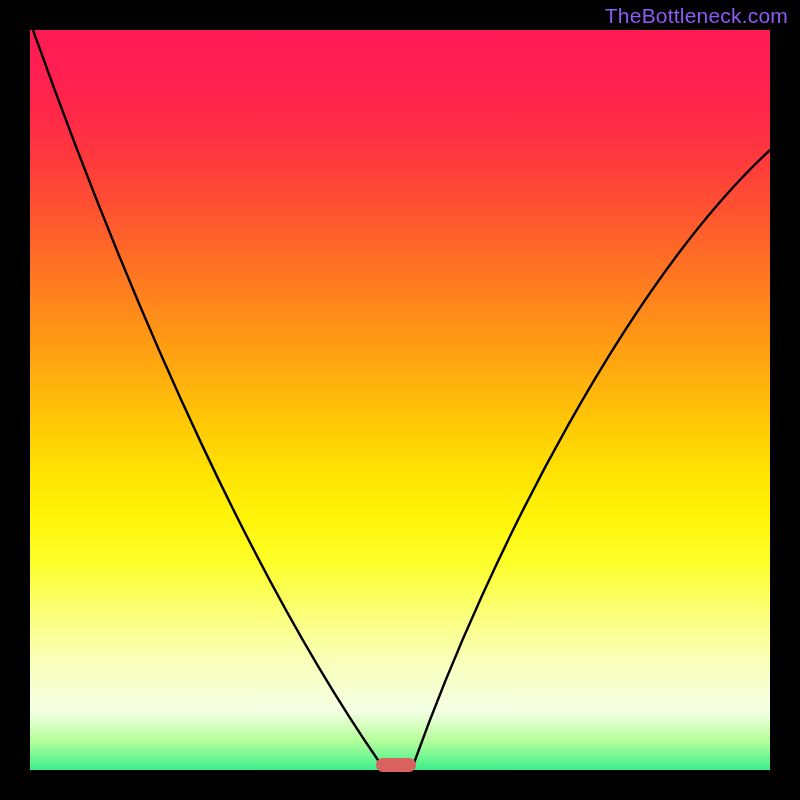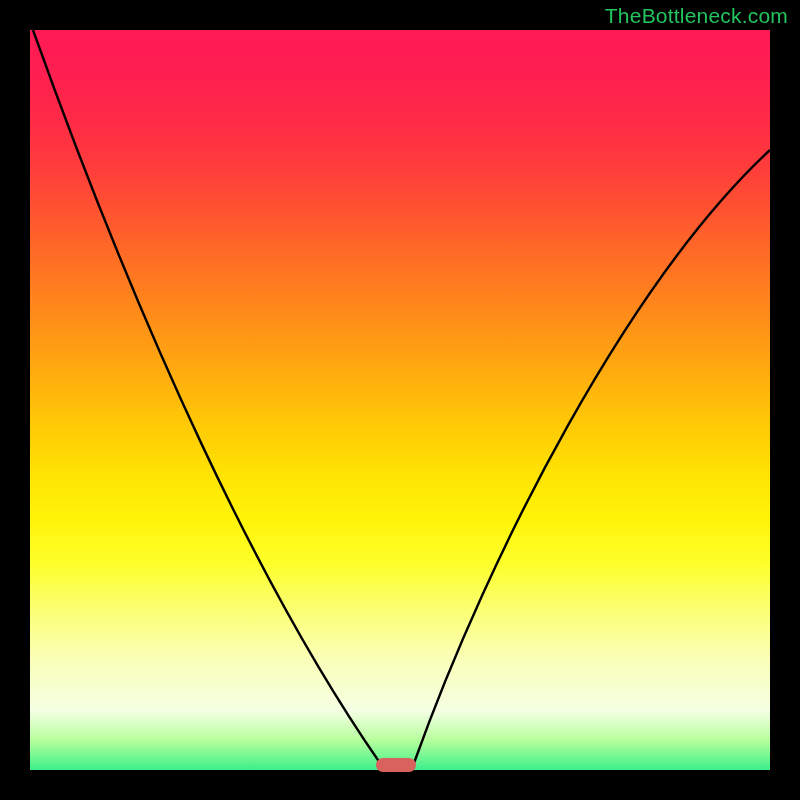--- a/index.html
+++ b/index.html
@@ -20,21 +20,21 @@
   #ffe303 60%,
   #fff408 66%,
   #fdff2a 72%,
   #fbff6f 78%,
   #faffb8 85%,
   #f4ffe4 92%,
   #b6ff9c 96%,
   #3cef8b 100%)}
 svg.curves{position:absolute;left:0;top:0;width:100%;height:100%}
 .marker{position:absolute;background:#d9625e;border-radius:7px}
-.watermark{position:absolute;top:4px;right:12px;color:#22c55e;font-size:21px;letter-spacing:.2px}
+.watermark{position:absolute;top:4px;right:12px;color:#8b5cf6;font-size:21px;letter-spacing:.2px}
 </style>
 </head>
 <body>
 
 <div class="frame">
   <div class="plot">
     <div class="gradient"></div>
     <svg class="curves" viewBox="0 0 740 740" preserveAspectRatio="none">
       <path fill="none" stroke="#000" stroke-width="2.4" d="M 3 0 C 110 300, 230 560, 350 733"></path>
       <path fill="none" stroke="#000" stroke-width="2.4" d="M 384 733 C 460 520, 600 250, 740 120"></path>

